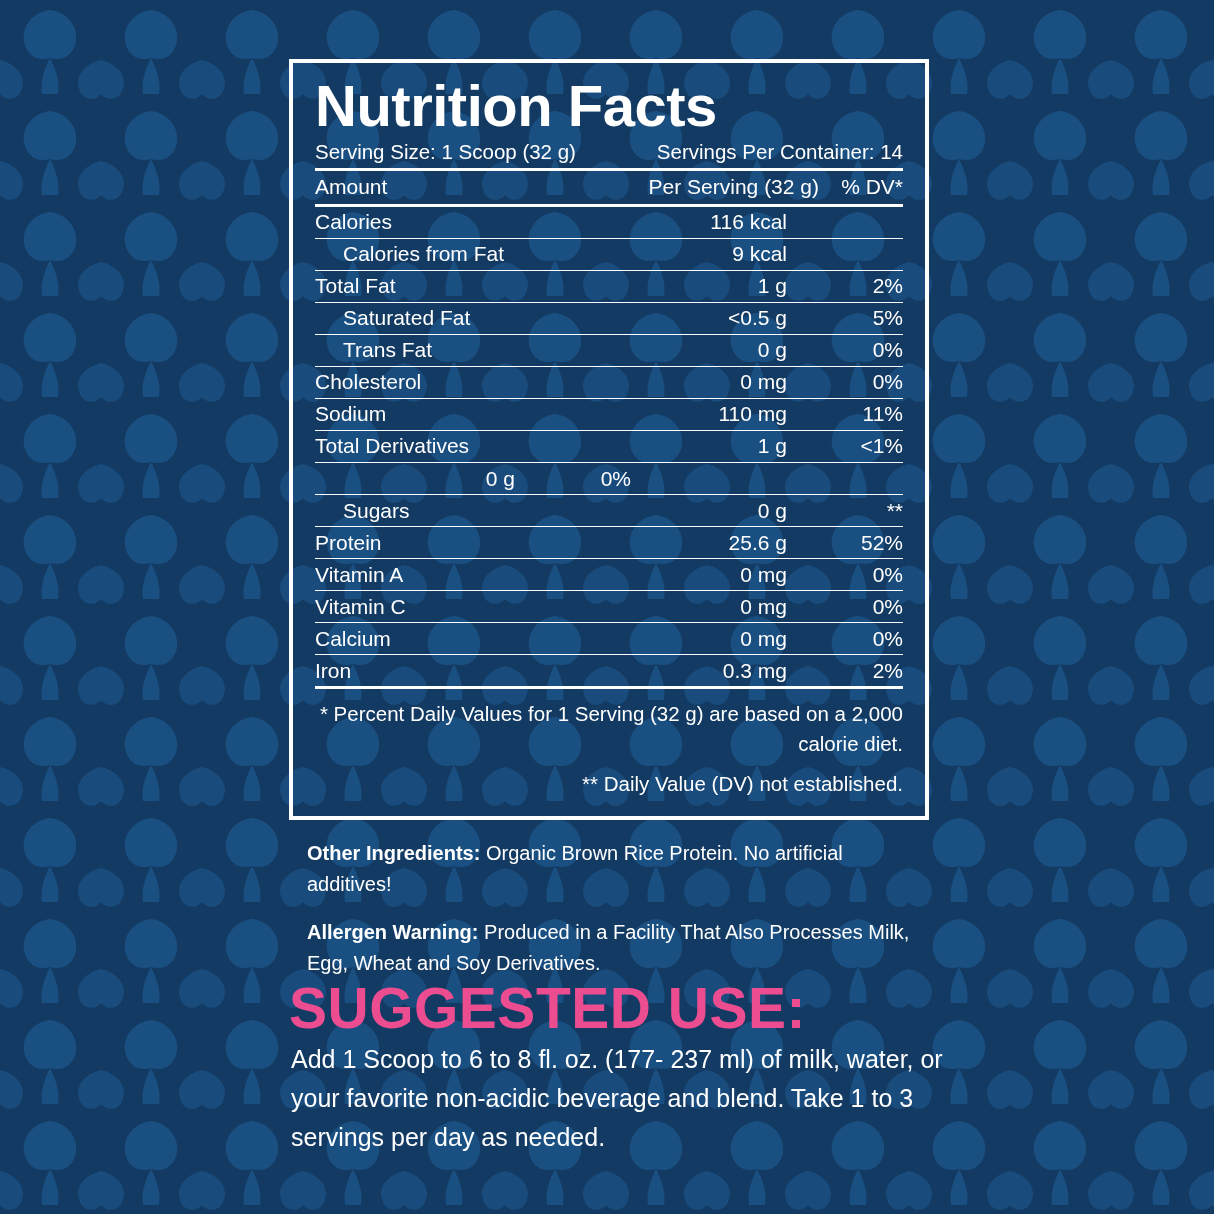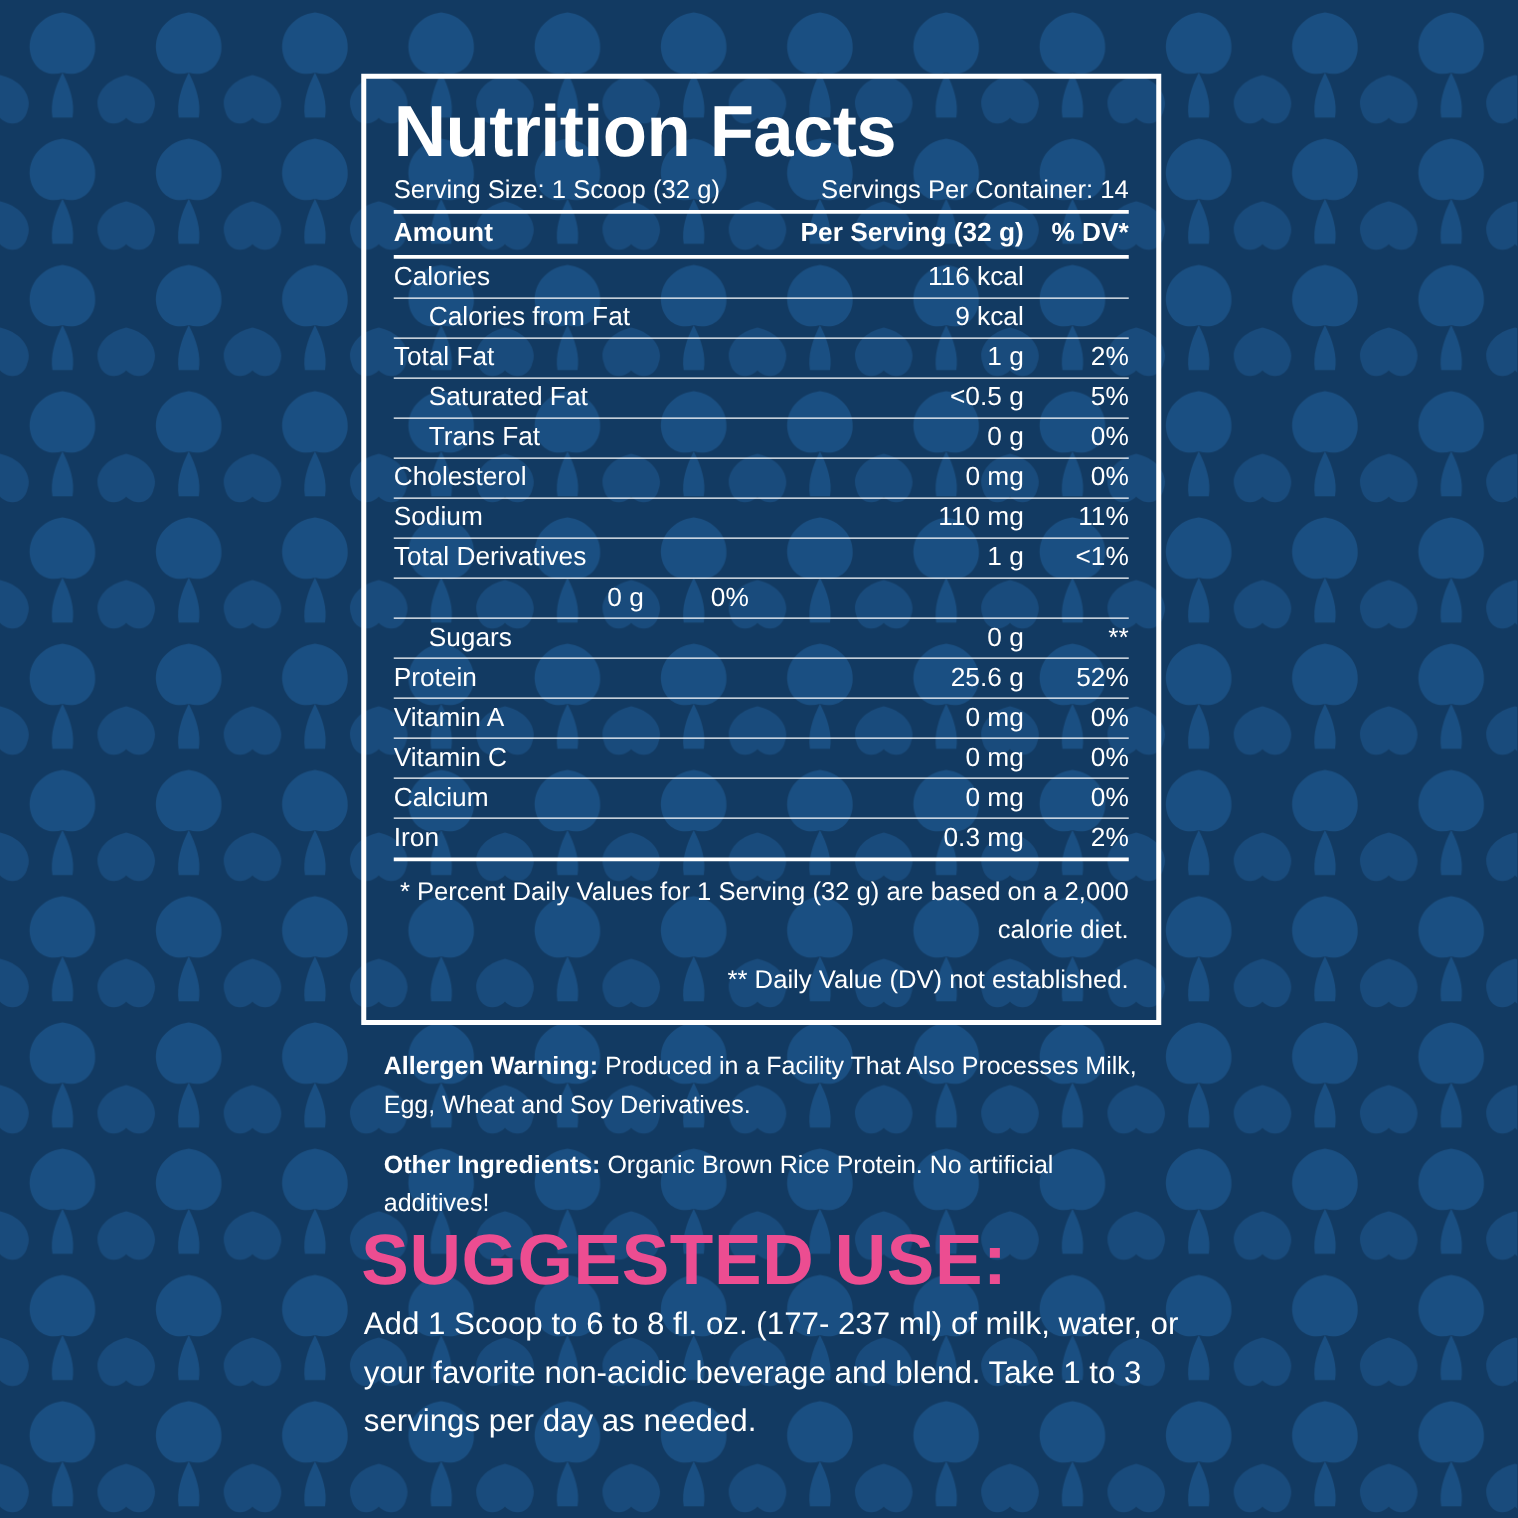--- a/index.html
+++ b/index.html
@@ -63,28 +63,29 @@
 
   .rule-thick { border-top: 3px solid #ffffff; }
 
   .nf-row {
     display: flex;
     align-items: baseline;
     font-size: 21px;
     line-height: 1.05;
     padding: 4.5px 0 4.5px 0;
     border-top: 1.5px solid #ffffff;
+    gap: 32px;
   }
   .nf-row.first-row { border-top: none; }
 
   .nf-head {
     display: flex;
     align-items: center;
     font-size: 21px;
-    font-weight: bold;
+    font-weight: normal;
     padding: 4px 0 5px 0;
   }
 
   .col-name   { flex: 1 1 auto; text-align: left; }
   .col-value  { width: 200px; text-align: right; padding-right: 6px; }
   .col-dv     { width: 78px;  text-align: right; }
 
   .indent-1 { padding-left: 28px; }
 
   .nf-foot {
@@ -246,23 +247,23 @@
     <div class="rule-thick"></div>
 
     <div class="nf-foot">
       <p>* Percent Daily Values for 1 Serving (32 g) are based on a 2,000 calorie diet.</p>
       <p>** Daily Value (DV) not established.</p>
     </div>
   </div>
 
   <div class="below">
     <p>
+      <b>Other Ingredients:</b><span> Organic Brown Rice Protein. No artificial additives!</span>
+    </p>
+    <p>
       <b>Allergen Warning:</b><span> Produced in a Facility That Also Processes Milk, Egg, Wheat and Soy Derivatives.</span>
     </p>
-    <p>
-      <b>Other Ingredients:</b><span> Organic Brown Rice Protein. No artificial additives!</span>
-    </p>
   </div>
 
   <div class="suggested-title">SUGGESTED USE:</div>
   <div class="suggested-body">Add 1 Scoop to 6 to 8 fl. oz. (177- 237 ml) of milk, water, or your favorite non-acidic beverage and blend. Take 1 to 3 servings per day as needed.</div>
 
 </div>
 
 </body></html>

